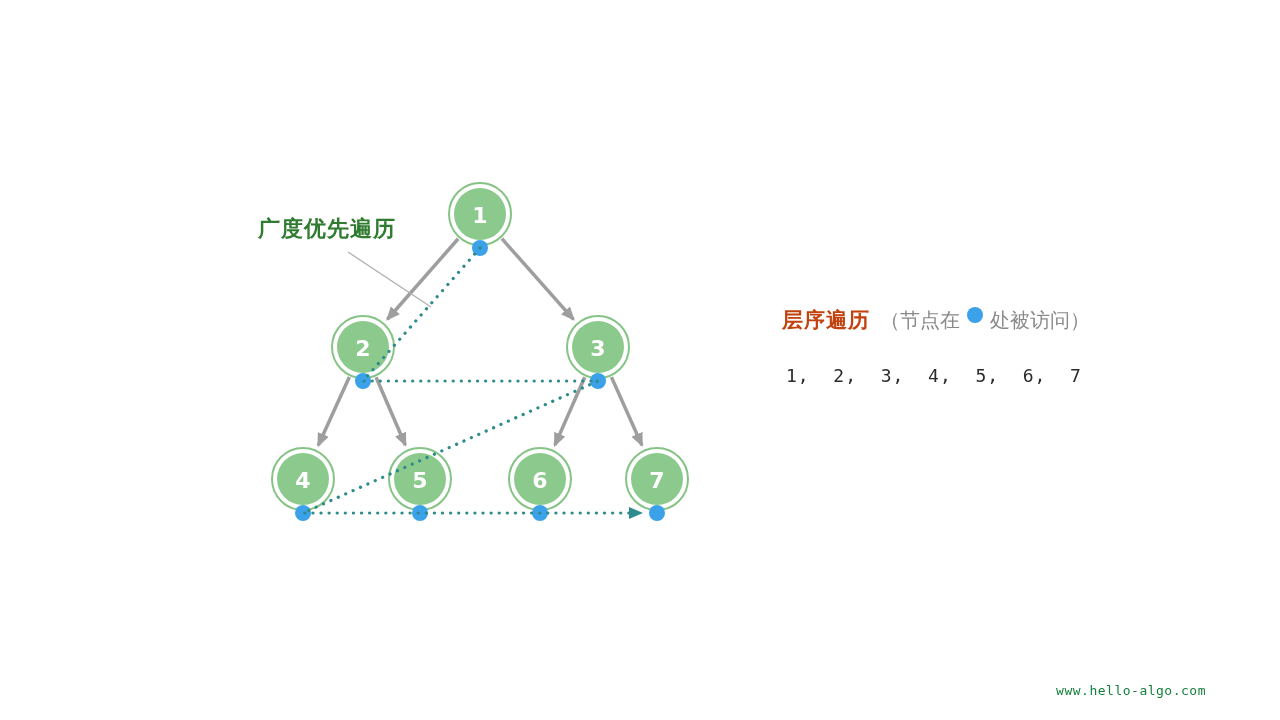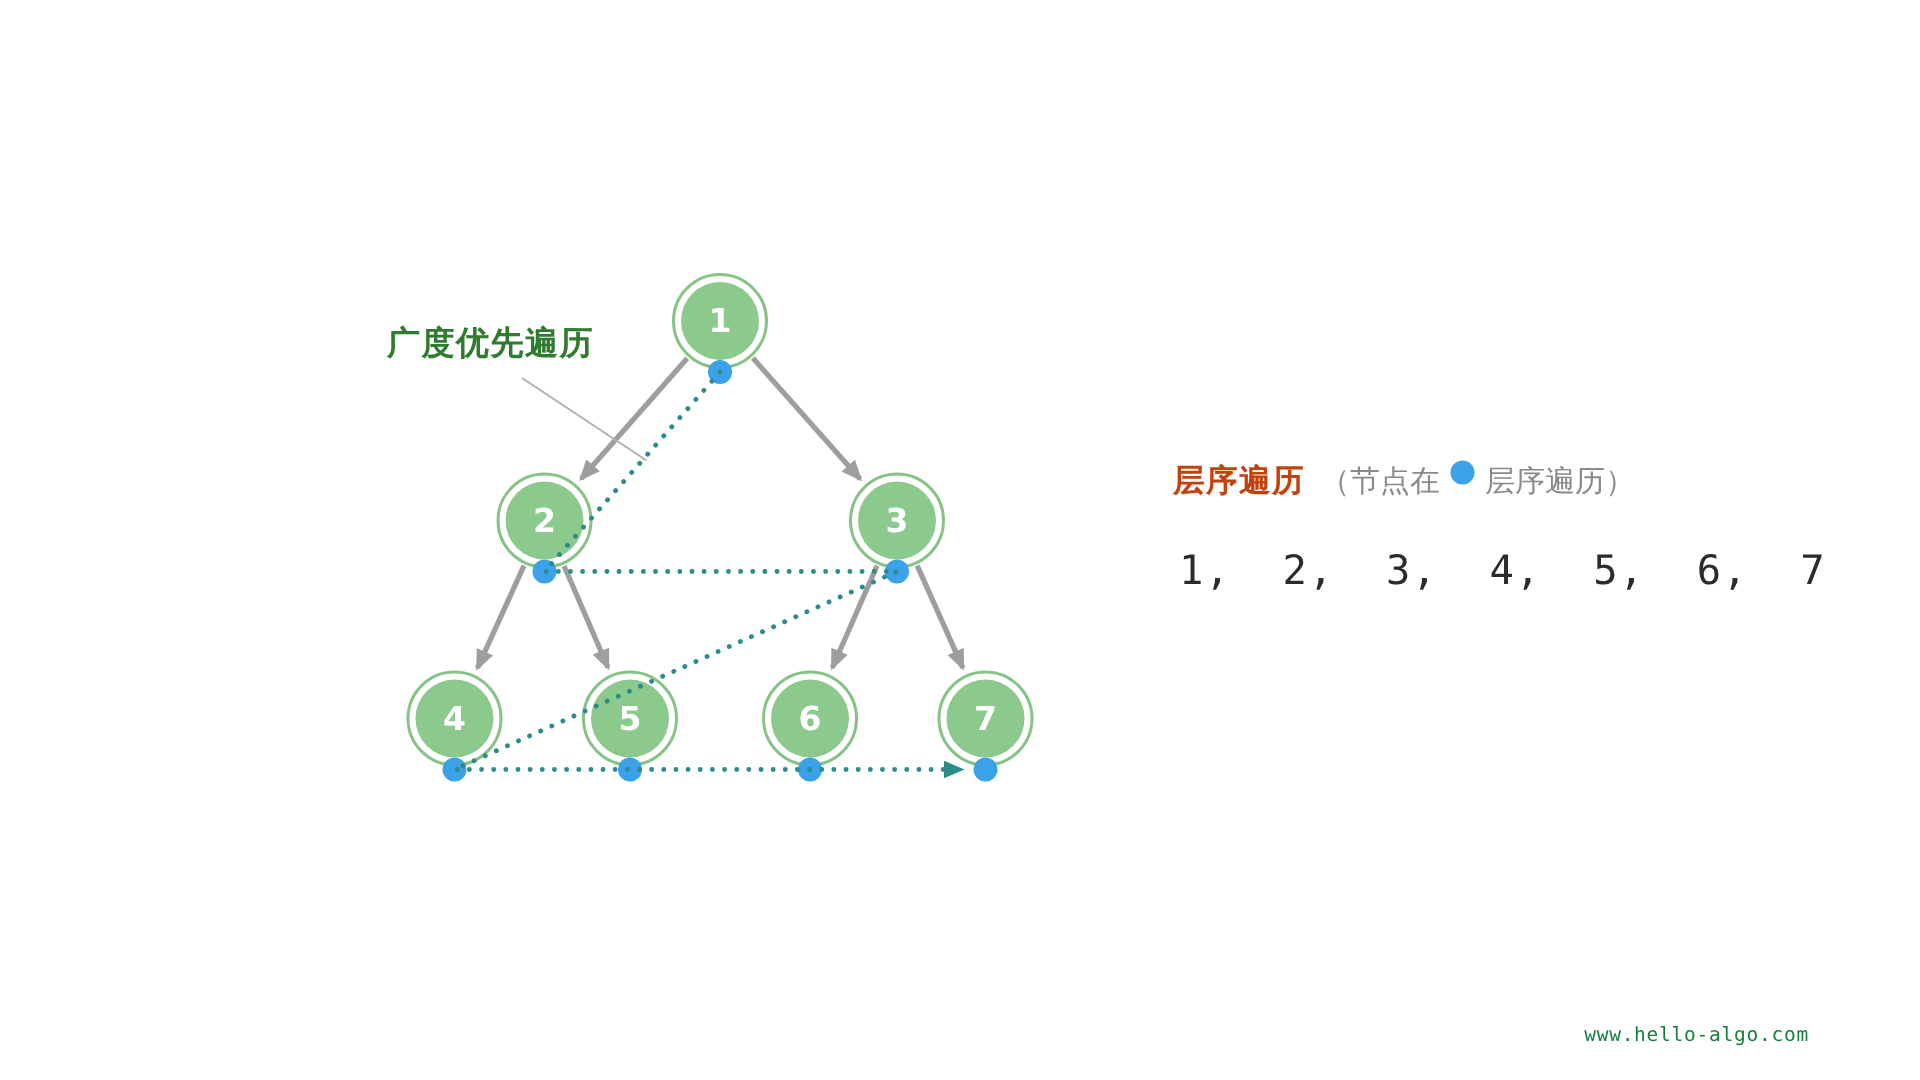--- a/index.html
+++ b/index.html
@@ -20,21 +20,21 @@
   .legend-title { font-size: 21px; font-weight: bold; letter-spacing: 1px; }
   .legend-note { font-size: 20px; color: #8a8a8a; margin-left: 10px; display: inline-flex; align-items: flex-start; }
   .legend-dot {
     display: inline-block; width: 16px; height: 16px; border-radius: 50%;
     margin: 0 7px; vertical-align: middle;
   }
 
   .sequence {
     position: absolute; left: 786px; top: 365px;
     font-family: "DejaVu Sans Mono", monospace;
-    font-size: 27px; color: #2b2b2b; white-space: pre; letter-spacing: 1px;
+    font-size: 18px; color: #2b2b2b; white-space: pre; letter-spacing: 1px;
   }
 
   .watermark {
     position: absolute; right: 74px; bottom: 22px;
     font-family: "DejaVu Sans Mono", monospace;
     font-size: 13px; color: #15803d; letter-spacing: 0.5px;
   }
 
   svg text { font-family: "DejaVu Sans", "Liberation Sans", sans-serif; }
 </style>
@@ -109,20 +109,20 @@
       <polyline points="480,248 363,381 598,381 303,513 420,513 540,513 641,513" fill="none" stroke="#2e8b8b" stroke-width="3.2" stroke-linecap="round" stroke-dasharray="0.1 8" marker-end="url(#arrow-teal)"></polyline>
     </svg>
 
   <div class="bfs-label" style="color: rgb(47, 124, 49); text-align: right;">广度优先遍历</div>
 
   <div class="legend">
     <span class="legend-title" style="color: #c2410c;">层序遍历</span>
     <span class="legend-note">
       <span>（节点在</span>
       <span class="legend-dot" style="background: rgb(59, 161, 232);"></span>
-      <span>层序遍历）</span>
+      <span>处被访问）</span>
     </span>
   </div>
 
   <div class="sequence">1,  2,  3,  4,  5,  6,  7</div>
 
   <div class="watermark">www.hello-algo.com</div>
 </div>
 
 </body></html>

